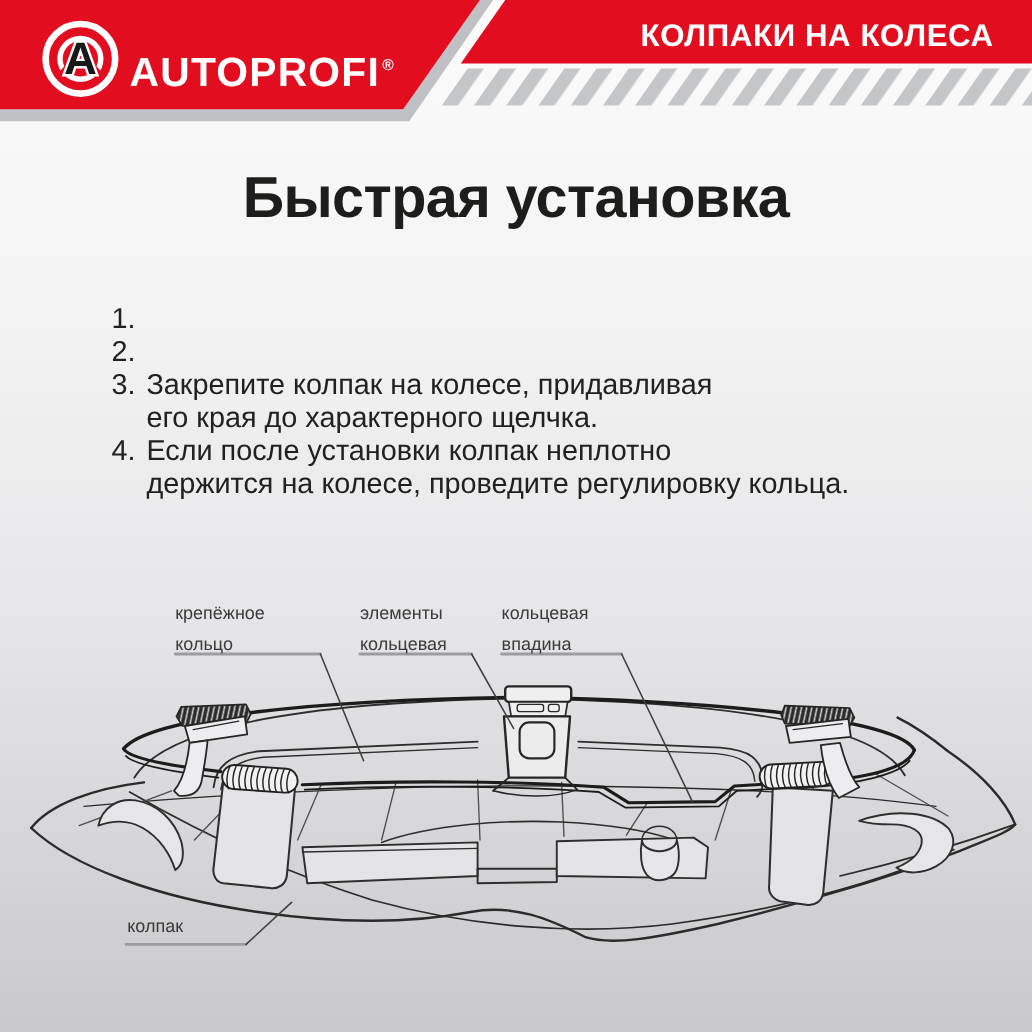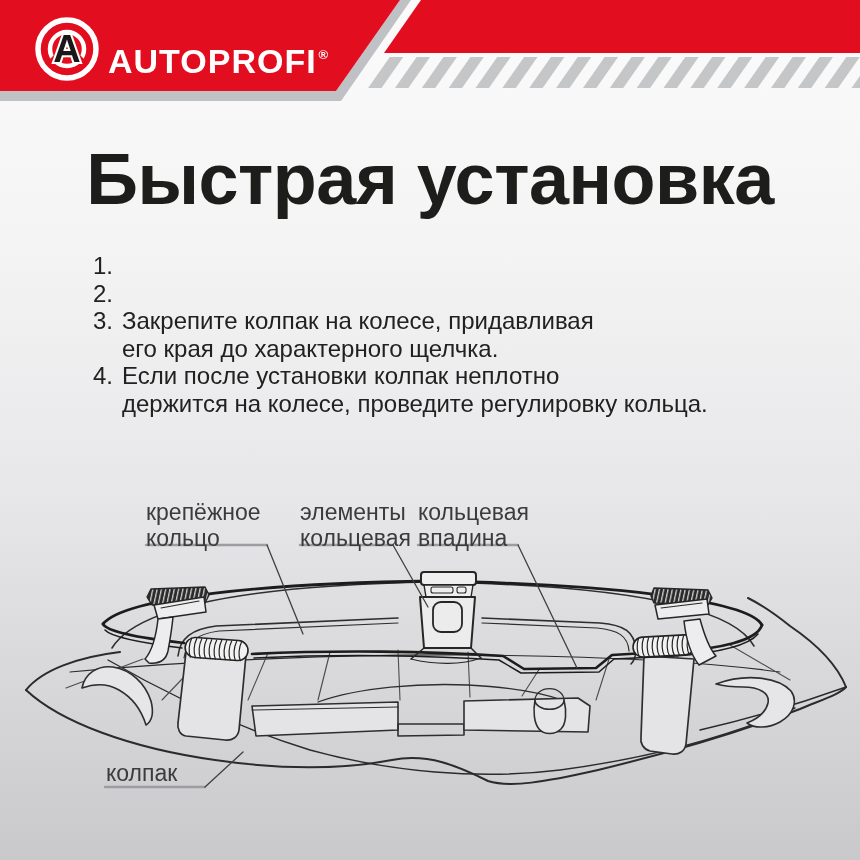--- a/index.html
+++ b/index.html
@@ -18,33 +18,33 @@
     position:absolute;left:108px;top:22px;
     color:#fff;font-weight:bold;font-size:34px;letter-spacing:1px;margin-top:20px;
   }
   .brand .reg{font-size:13px;position:relative;top:-14px;left:2px;font-weight:bold}
   .product-title{
     position:absolute;top:14px;right:32px;
     color:#fff;font-weight:bold;font-size:26px;letter-spacing:.5px;
   }
   .main-title{
     position:absolute;top:138px;left:0;width:860px;margin:0;
-    text-align:center;font-size:72px;font-weight:bold;color:#1d1d1b;letter-spacing:-.5px;
+    text-align:center;font-size:48px;font-weight:bold;color:#1d1d1b;letter-spacing:-.5px;
   }
   .steps{
     position:absolute;left:93px;top:252px;width:720px;
     margin:0;padding:0;list-style:none;
     font-size:24px;line-height:27.5px;color:#212121;
   }
   .steps li{display:flex}
   .steps .num{width:29px;flex:none}
   .steps .txt{white-space:pre-line}
   .diagram{position:absolute;left:0;top:0;pointer-events:none}
   .diagram-label{
-    position:absolute;font-size:23px;line-height:26px;color:#3b3b3b;white-space:pre-line;
+    position:absolute;font-size:15px;line-height:26px;color:#3b3b3b;white-space:pre-line;
   }
   .lbl-ring{left:146px;top:499px}
   .lbl-elems{left:300px;top:499px}
   .lbl-groove{left:418px;top:499px}
   .lbl-cap{left:106px;top:760px}
 </style>
 </head>
 <body>
 
 <div class="page">
@@ -64,20 +64,21 @@
   <svg class="logo" width="74" height="78" viewBox="0 0 74 78">
     <circle cx="37" cy="39" r="29" fill="none" stroke="#ffffff" stroke-width="5.5"></circle>
     <circle cx="37" cy="39" r="17" fill="none" stroke="#ffffff" stroke-width="4.5"></circle>
     <line x1="18" y1="56" x2="30" y2="44" stroke="#e30d20" stroke-width="7"></line>
     <line x1="44" y1="44" x2="56" y2="56" stroke="#e30d20" stroke-width="7"></line>
     <text x="37" y="52" font-size="38" font-weight="bold" text-anchor="middle" fill="#191919" stroke="#ffffff" stroke-width="4" paint-order="stroke">A</text>
   </svg>
 
   <div class="brand"><span>AUTOPROFI</span><span class="reg">®</span></div>
 
+  <div class="product-title">КОЛПАКИ НА КОЛЕСА</div>
 
   <h1 class="main-title">Быстрая установка</h1>
 
   <ol class="steps">
     <li>
       <span class="num">1.</span>
     </li>
     <li>
       <span class="num">2.</span>
     </li>

